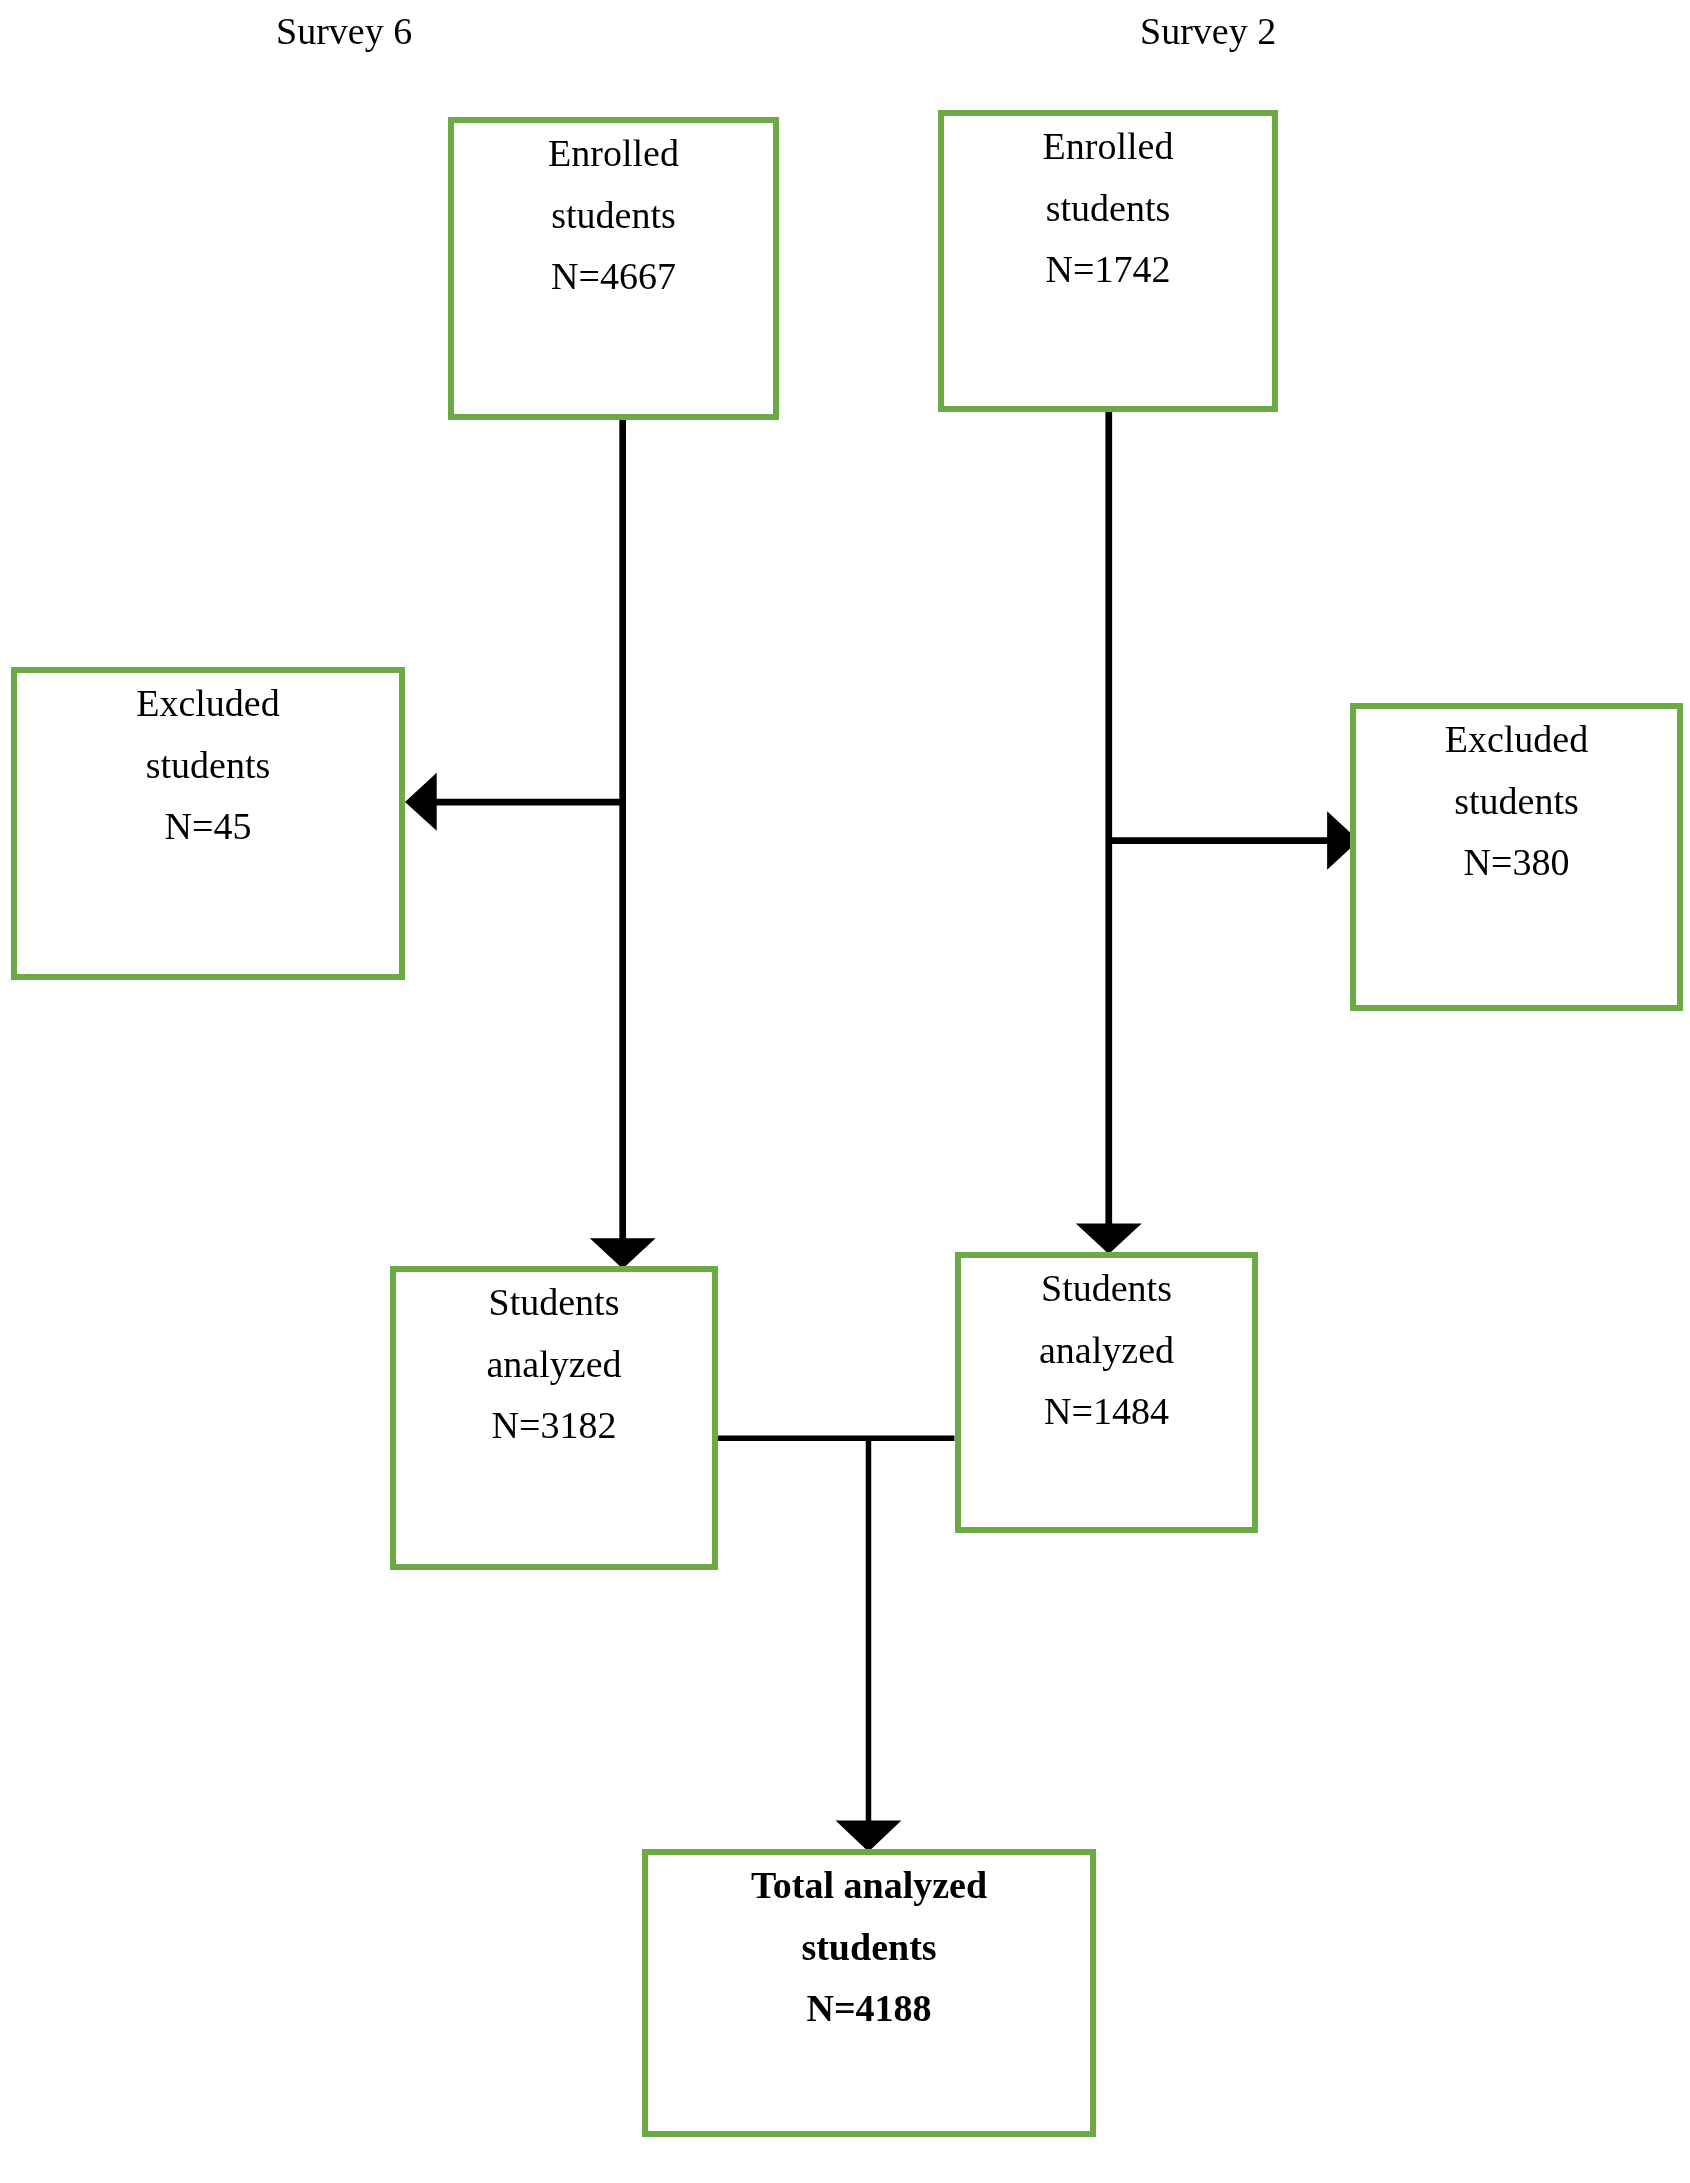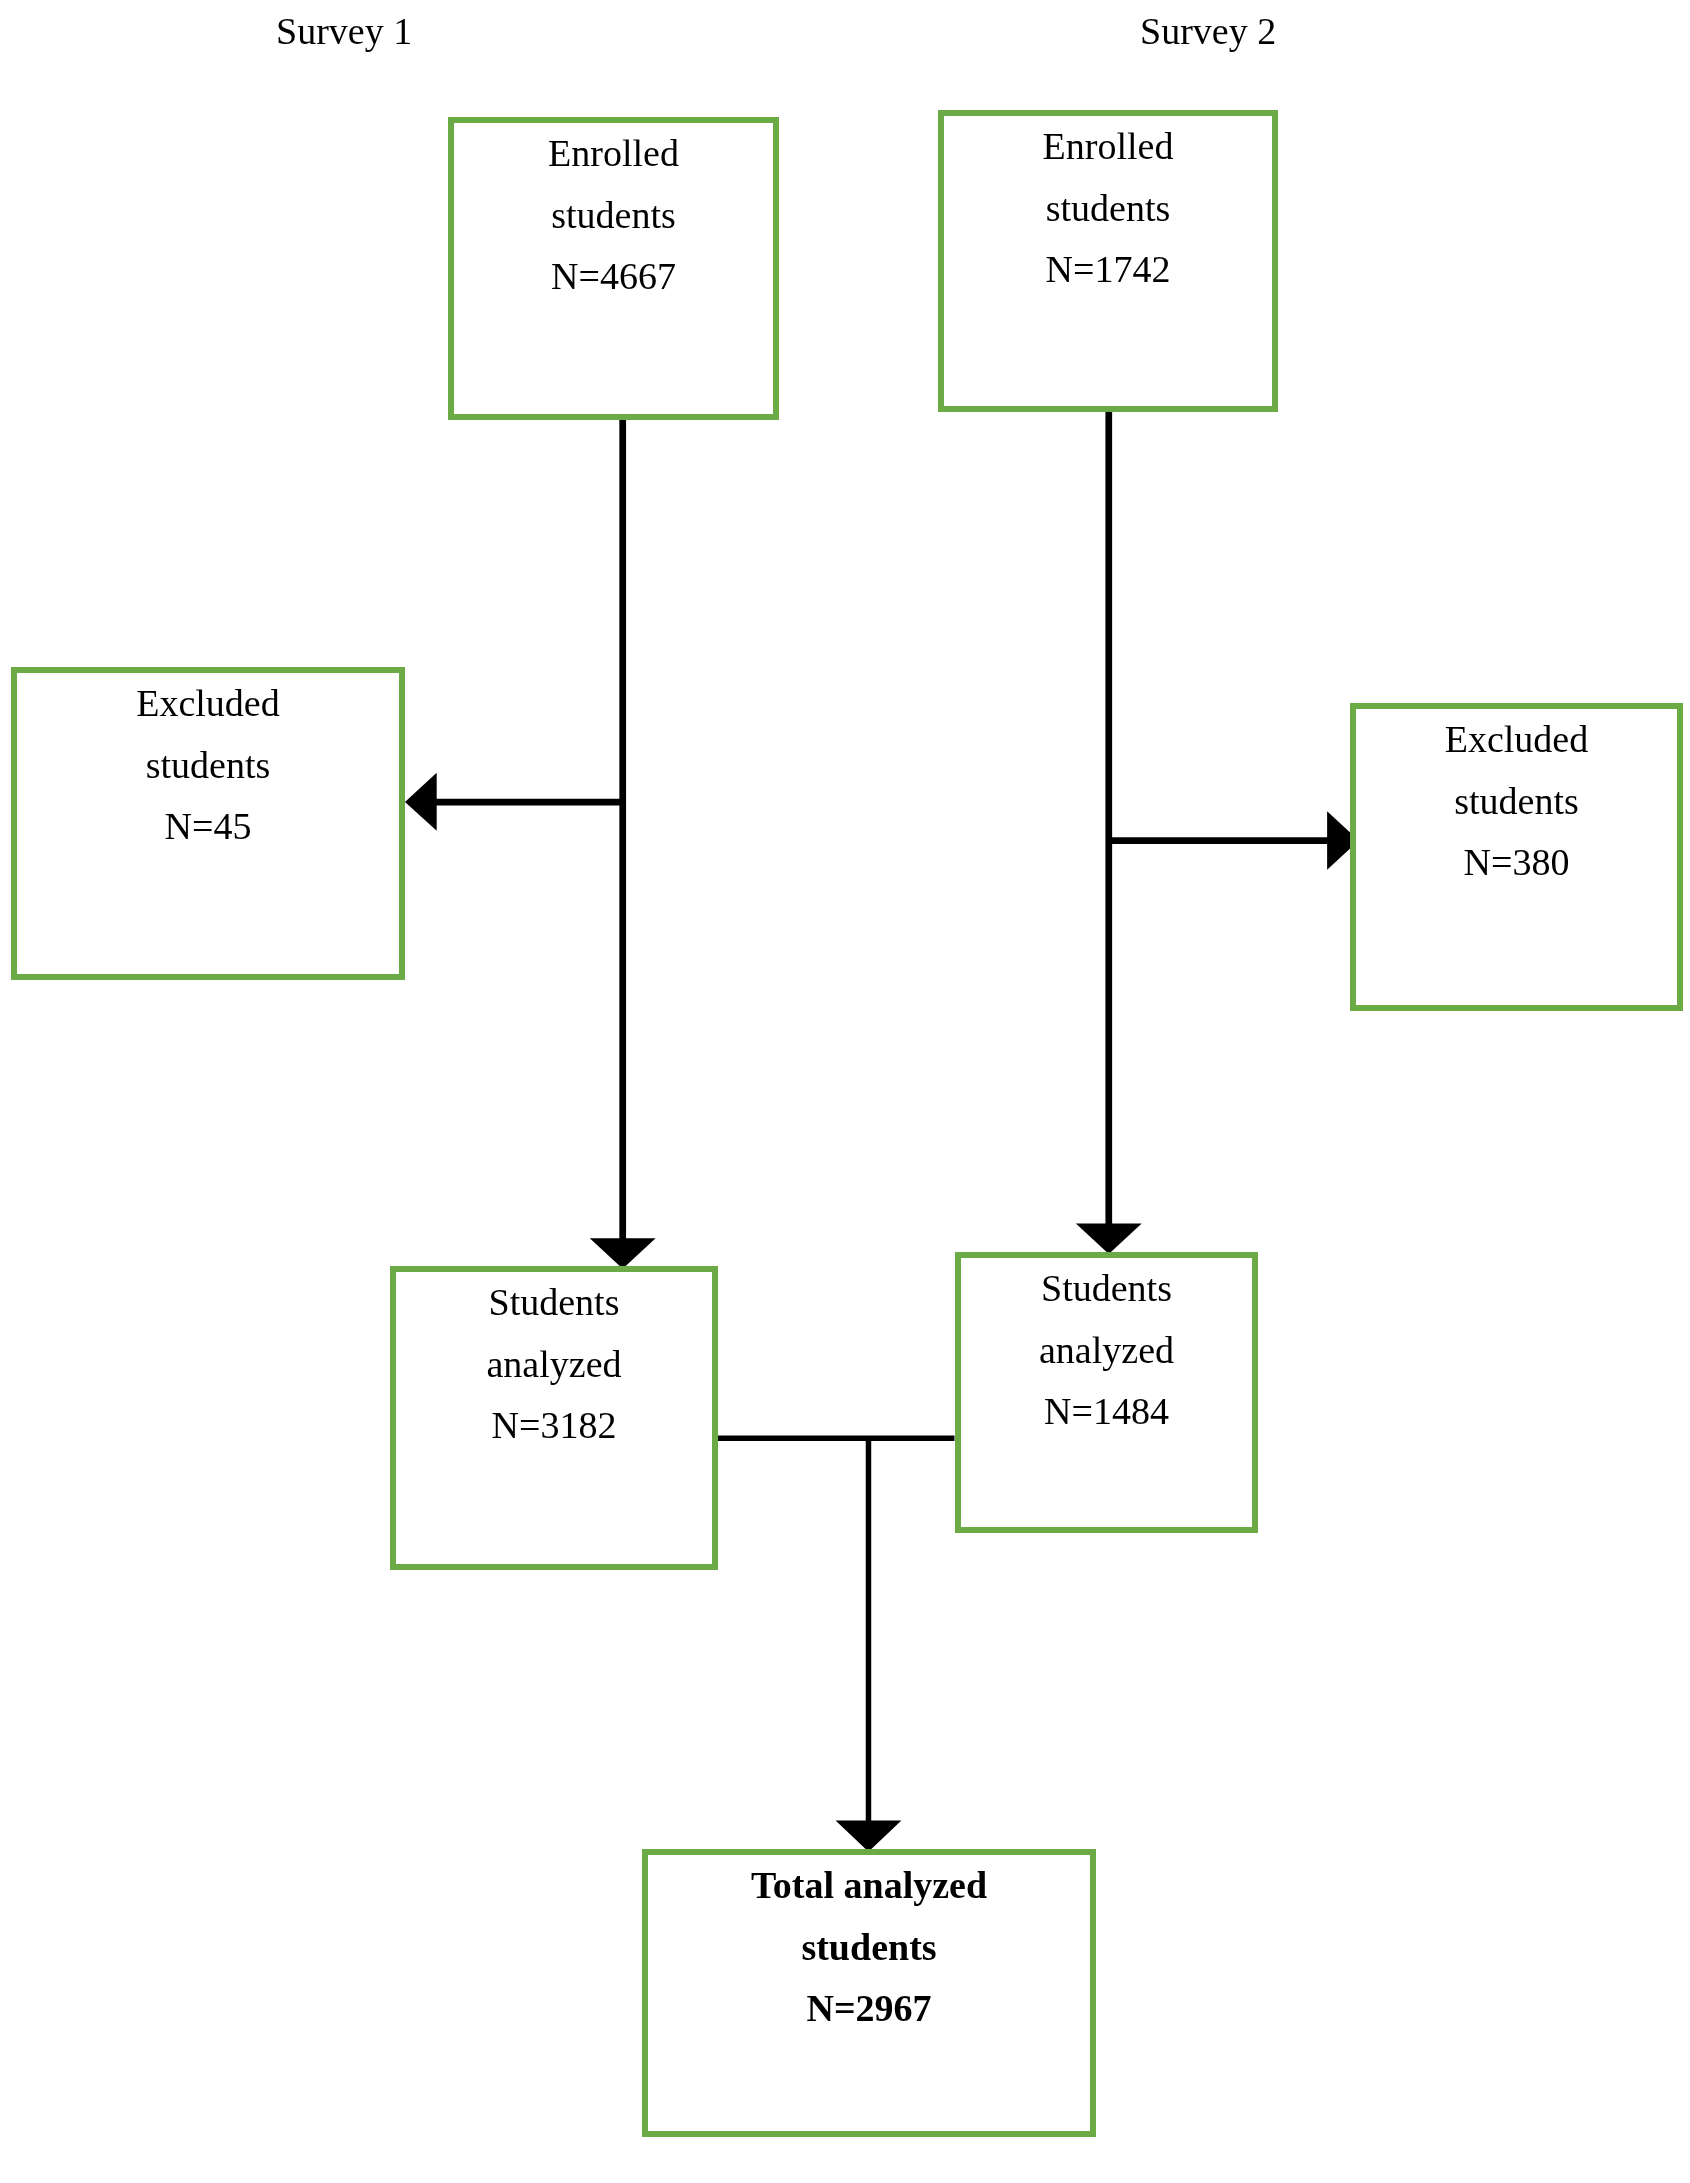--- a/index.html
+++ b/index.html
@@ -46,21 +46,21 @@
     width: 1690px;
     height: 2183px;
     pointer-events: none;
   }
 </style>
 </head>
 <body>
 
 <div id="canvas">
 
-  <div class="survey-label" style="left:276px; top:12.2px;">Survey 1</div>
+  <div class="survey-label" style="left:276px; top:12.2px;">Survey 6</div>
 
   <div class="survey-label" style="left:1140px; top:12.2px;font-family:Liberation Serif, serif;">Survey 2</div>
 
   <svg class="connector-svg" viewBox="0 0 2771 3579">
 
     <line x1="1021" y1="685" x2="1021" y2="2034" stroke="#000000" stroke-width="11"></line>
     <polygon points="967,2030 1075,2030 1021,2080" fill="#000000"></polygon>
 
     <line x1="1021" y1="1315" x2="700" y2="1315" stroke="#000000" stroke-width="11"></line>
     <polygon points="716,1267 716,1362 664,1315" fill="#000000"></polygon>
@@ -109,17 +109,17 @@
 
   <div class="node-box" style="left:955px; top:1252px; width:303px; height:281px;">
     <div class="node-line">Students</div>
     <div class="node-line">analyzed</div>
     <div class="node-line">N=1484</div>
   </div>
 
   <div class="node-box" style="left:642px; top:1849px; width:454px; height:288px;font-weight:bold;">
     <div class="node-line">Total analyzed</div>
     <div class="node-line">students</div>
-    <div class="node-line">N=2967</div>
+    <div class="node-line">N=4188</div>
   </div>
 
 </div>
 
 
 </body></html>

